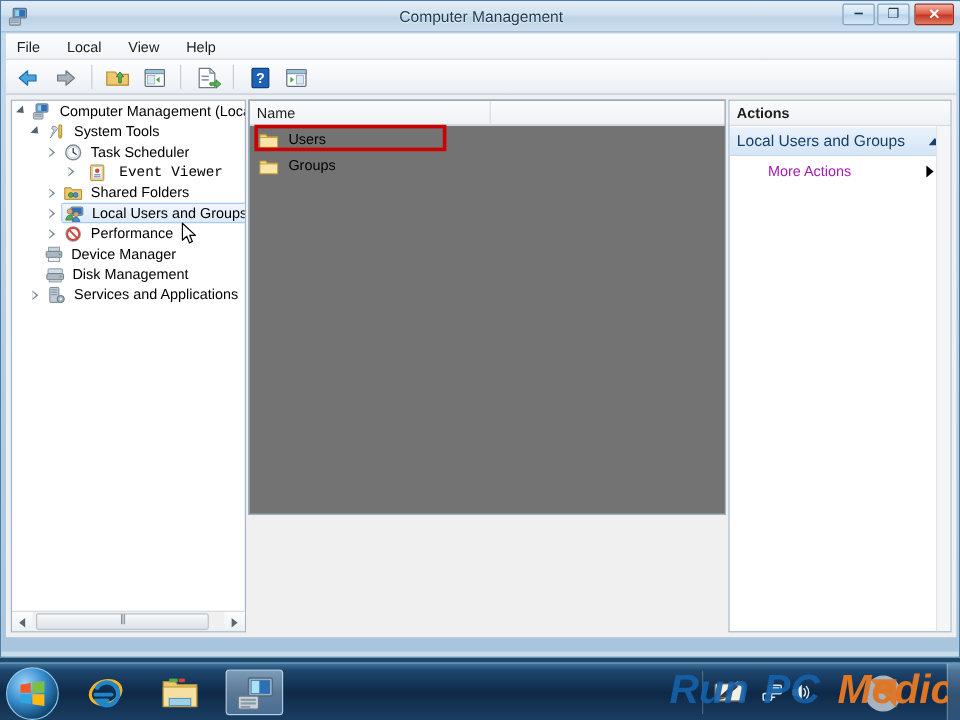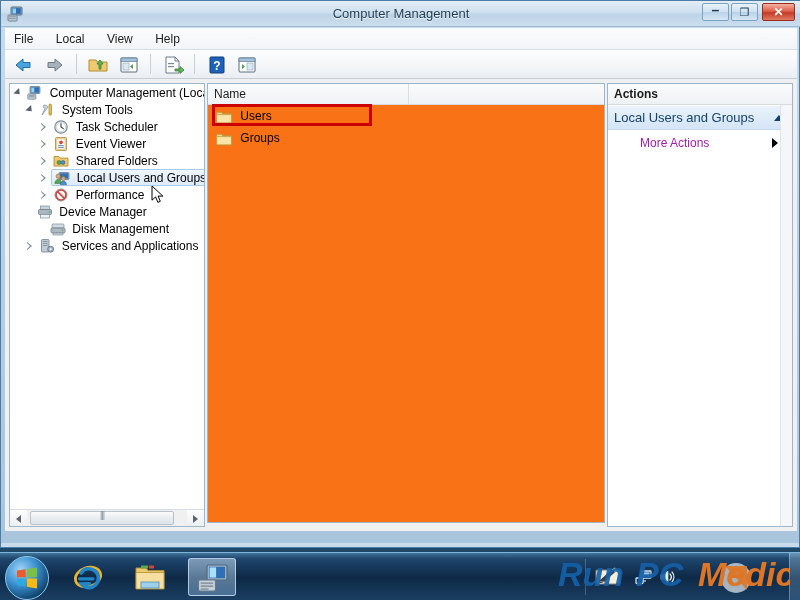--- a/index.html
+++ b/index.html
@@ -252,22 +252,22 @@
     position: absolute; left: 0; right: 0; top: -2px;
     text-align: center;
     font-size: 9px; color: #7b8996;
     letter-spacing: -1px;
   }
 
   
   #listpane {
     position: absolute;
     left: 202px; top: 4px;
-    width: 398px; height: 440px;
-    background: #f97316;
+    width: 398px; height: 346px;
+    background: #737373;
     border: 1px solid #9eb6c9;
     box-sizing: border-box;
     overflow: hidden;
   }
   #listheader {
     position: absolute;
     left: 0; top: 0;
     width: 100%; height: 21px;
     background: linear-gradient(180deg,#fafbfc 0%, #eff2f5 100%);
     border-bottom: 1px solid #d3dae1;
@@ -611,21 +611,21 @@
               <svg width="16" height="16" viewBox="0 0 16 16">
                 <circle cx="8" cy="8" r="6.2" fill="#eef2f6" stroke="#7d8c99" stroke-width="1.2"></circle>
                 <circle cx="8" cy="8" r="4.6" fill="#ffffff" stroke="#b4c0cb" stroke-width="0.6"></circle>
                 <path d="M8 4.6 V8 L10.4 9.6" stroke="#33414e" stroke-width="1.1" fill="none" stroke-linecap="round"></path>
               </svg>
             </span>
             <span class="tlabel">Task Scheduler</span>
           </span>
         </div>
 
-        <div class="trow" style="padding-left:28px;">
+        <div class="trow" style="padding-left:44px;font-family:Liberation Mono, monospace;">
           <span class="expander collapsed"></span>
           <span class="tlabelwrap">
             <span class="ticon">
               <svg width="16" height="16" viewBox="0 0 16 16">
                 <rect x="2.5" y="1.5" width="11" height="13" rx="1" fill="#f2dba0" stroke="#a8862f" stroke-width="0.8"></rect>
                 <rect x="4" y="3" width="8" height="10" fill="#ffffff" stroke="#c9b27a" stroke-width="0.5"></rect>
                 <circle cx="8" cy="6.3" r="1.9" fill="#d24b3f"></circle>
                 <rect x="5.2" y="9.2" width="5.6" height="0.9" fill="#5d7fa8"></rect>
                 <rect x="5.2" y="10.9" width="5.6" height="0.9" fill="#5d7fa8"></rect>
               </svg>
@@ -687,21 +687,21 @@
                 <rect x="1.5" y="5.5" width="13" height="5" rx="1" fill="#aab6c2" stroke="#6f7e8c" stroke-width="0.8"></rect>
                 <rect x="3.5" y="10.5" width="9" height="3.5" fill="#eef2f6" stroke="#7e8d9a" stroke-width="0.7"></rect>
                 <circle cx="12.6" cy="8" r="0.8" fill="#5aa84f"></circle>
               </svg>
             </span>
             <span class="tlabel">Device Manager</span>
           </span>
         </div>
 
 
-        <div class="trow" style="padding-left:40px;">
+        <div class="trow" style="padding-left:28px;">
           <span class="tlabelwrap">
             <span class="ticon">
               <svg width="16" height="16" viewBox="0 0 16 16">
                 <rect x="2" y="3" width="12" height="4" rx="1" fill="#d4dce3" stroke="#7b8a98" stroke-width="0.7"></rect>
                 <rect x="1" y="7" width="14" height="5" rx="1.2" fill="#aeb9c5" stroke="#6d7d8c" stroke-width="0.8"></rect>
                 <rect x="3" y="12" width="10" height="2" fill="#c8d2da" stroke="#7b8a98" stroke-width="0.6"></rect>
                 <circle cx="12.4" cy="9.4" r="0.8" fill="#5aa84f"></circle>
               </svg>
             </span>
             <span class="tlabel">Disk Management</span>

